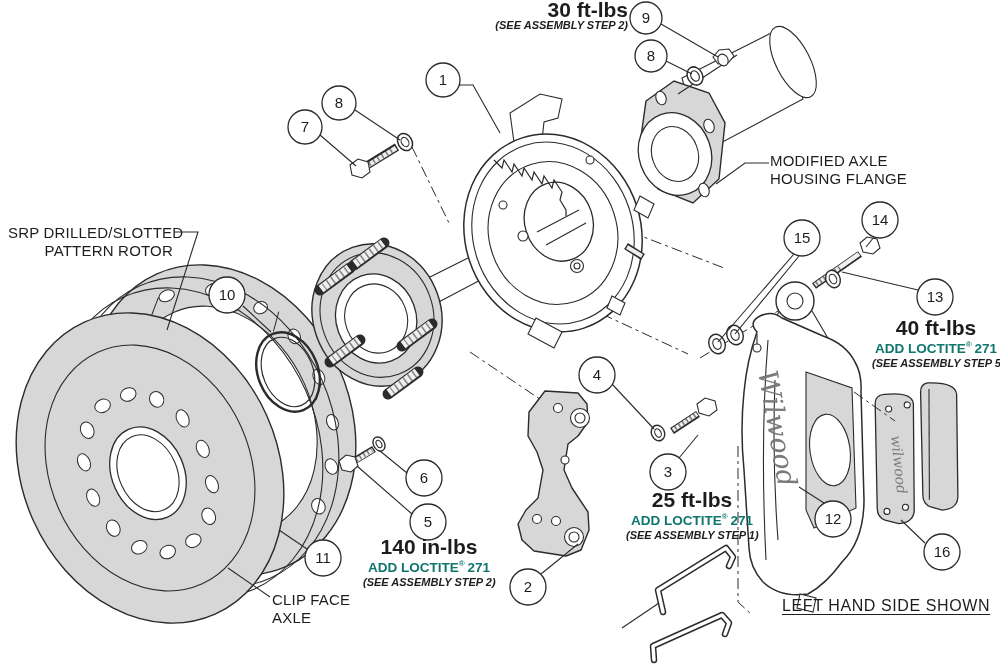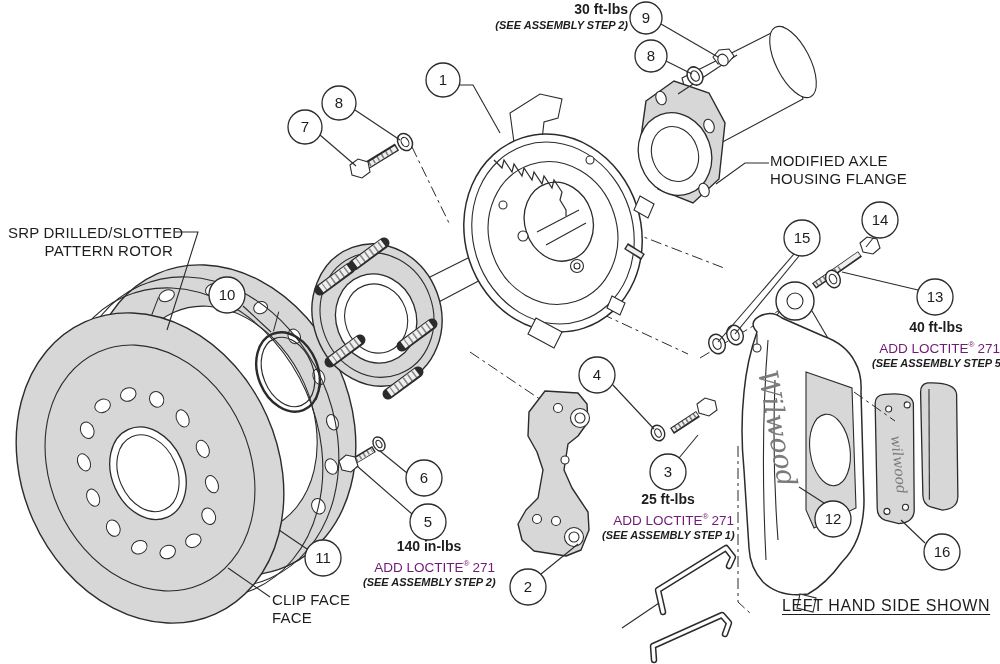--- a/index.html
+++ b/index.html
@@ -1,21 +1,21 @@
 <!DOCTYPE html>
 <html><head>
 <meta charset="utf-8">
 <style>
   html,body{margin:0;padding:0;background:#ffffff;}
   #stage{position:relative;width:1000px;height:664px;background:#ffffff;overflow:hidden;
          font-family:"Liberation Sans",sans-serif;color:#1d1d1f;}
   #art{position:absolute;left:0;top:0;}
   .lbl{position:absolute;color:#1d1d1f;}
-  .torque{font-weight:bold;font-size:14px;line-height:19px;white-space:nowrap;}
-  .loctite{color:#701a75;font-weight:normal;font-size:13.5px;line-height:16px;white-space:nowrap;text-align:right;}
+  .torque{font-weight:bold;font-size:21px;line-height:19px;white-space:nowrap;}
+  .loctite{color:#0f766e;font-weight:bold;font-size:13.5px;line-height:16px;white-space:nowrap;}
   .loctite sup{font-size:8px;}
   .loctite .num{margin-left:3px;}
   .note{font-style:italic;font-weight:bold;font-size:11px;line-height:13px;white-space:nowrap;}
   .part{font-size:15px;line-height:18px;letter-spacing:0.2px;white-space:nowrap;}
   .ctr{text-align:center;}
   .rgt{text-align:right;}
   #lbl-lefthand{font-size:16px;letter-spacing:0.6px;text-decoration:underline;text-underline-offset:3px;white-space:nowrap;}
 </style>
 </head>
 <body>
@@ -401,33 +401,33 @@
     <div>SRP DRILLED/SLOTTED</div>
     <div>PATTERN ROTOR</div>
   </div>
 
   <div class="lbl ctr" style="left:872px;top:318px;width:128px;">
     <div class="torque">40 ft-lbs</div>
     <div class="loctite"><span>ADD LOCTITE</span><sup>®</sup><span class="num">271</span></div>
     <div class="note">(SEE ASSEMBLY STEP 5)</div>
   </div>
 
-  <div class="lbl ctr" style="left:602px;top:490px;width:132px;">
+  <div class="lbl ctr" style="left:626px;top:490px;width:132px;">
     <div class="torque">25 ft-lbs</div>
     <div class="loctite"><span>ADD LOCTITE</span><sup>®</sup><span class="num">271</span></div>
     <div class="note">(SEE ASSEMBLY STEP 1)</div>
   </div>
 
   <div class="lbl ctr" style="left:363px;top:537px;width:132px;">
     <div class="torque">140 in-lbs</div>
     <div class="loctite"><span>ADD LOCTITE</span><sup>®</sup><span class="num">271</span></div>
     <div class="note">(SEE ASSEMBLY STEP 2)</div>
   </div>
 
   <div class="lbl part" style="left:272px;top:591px;">
     <div>CLIP FACE</div>
-    <div>FACE</div>
+    <div>AXLE</div>
   </div>
 
 
   <div class="lbl" id="lbl-lefthand" style="left:782px;top:597px;">LEFT HAND SIDE SHOWN</div>
 
 </div>
 
 </body></html>

